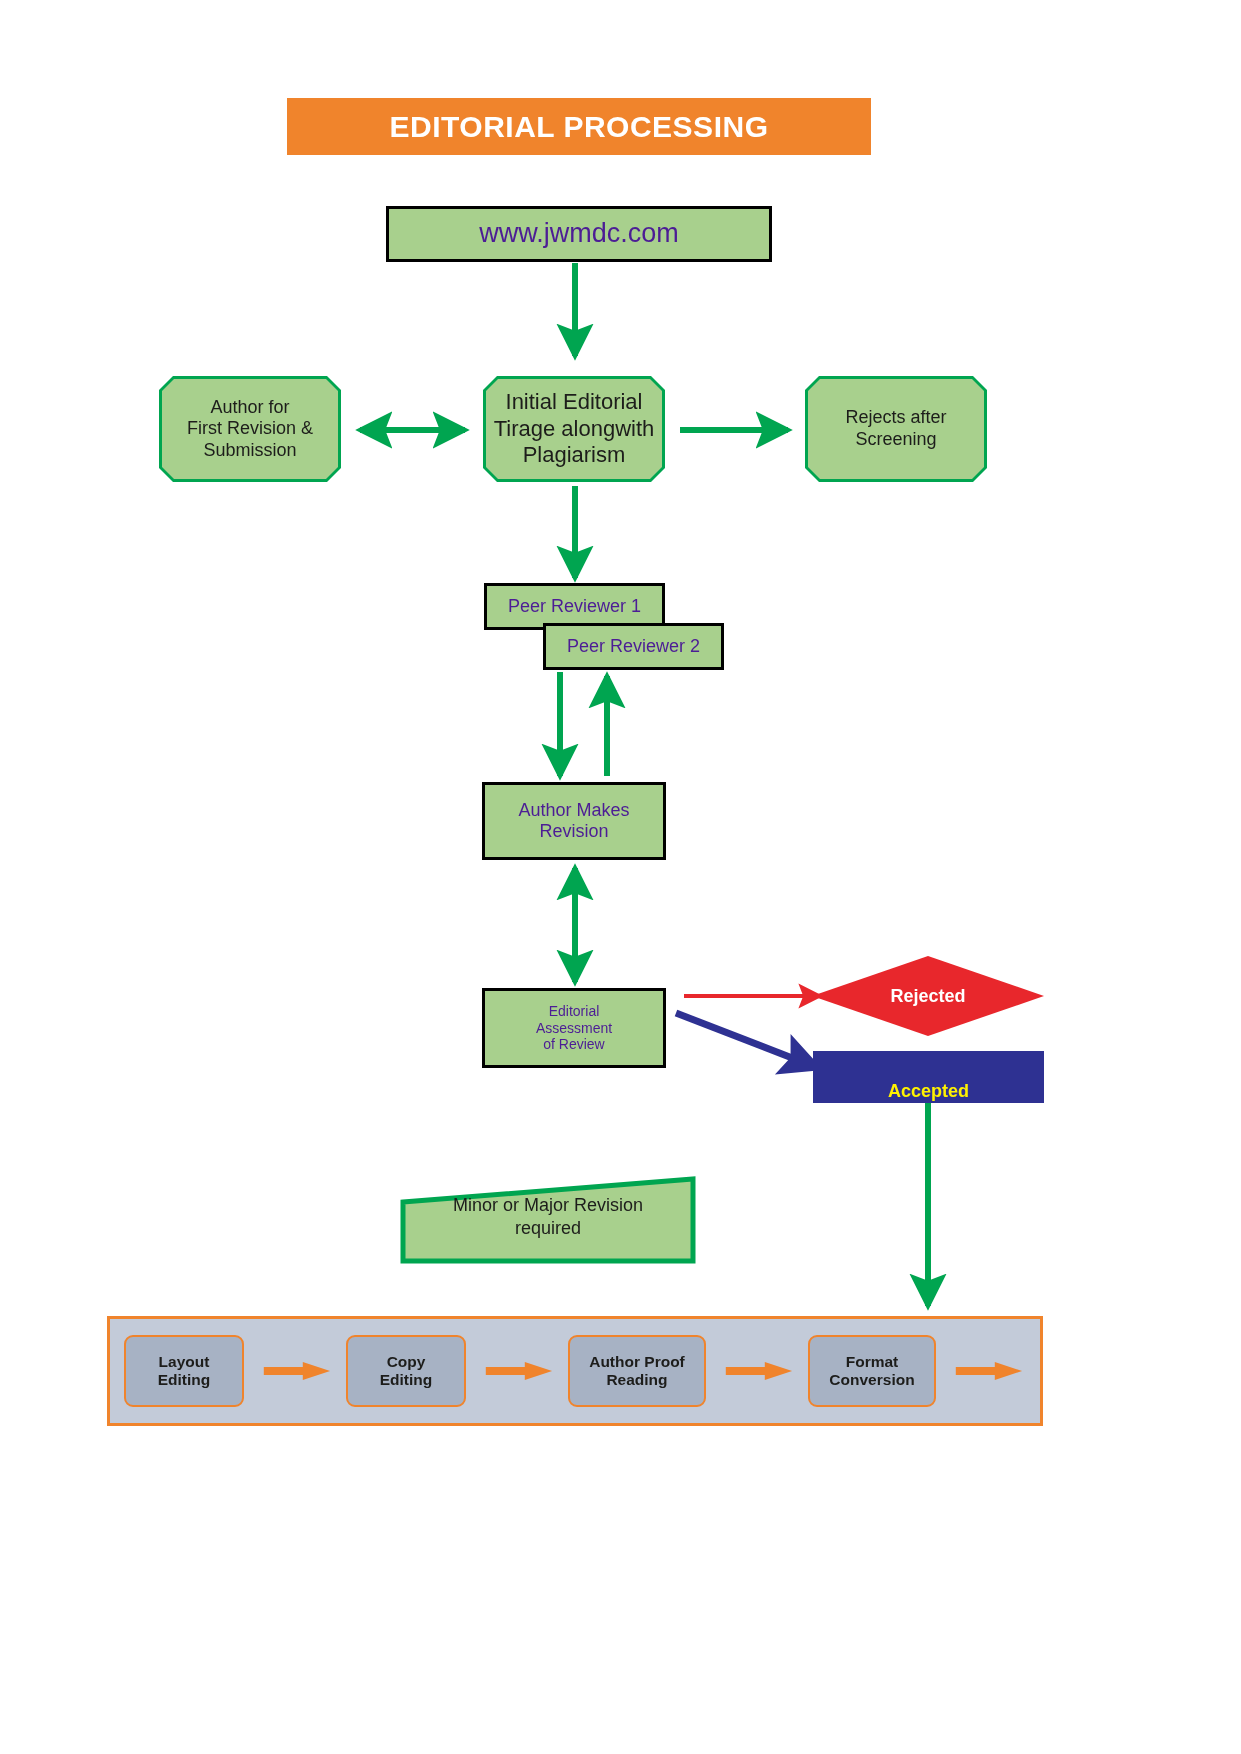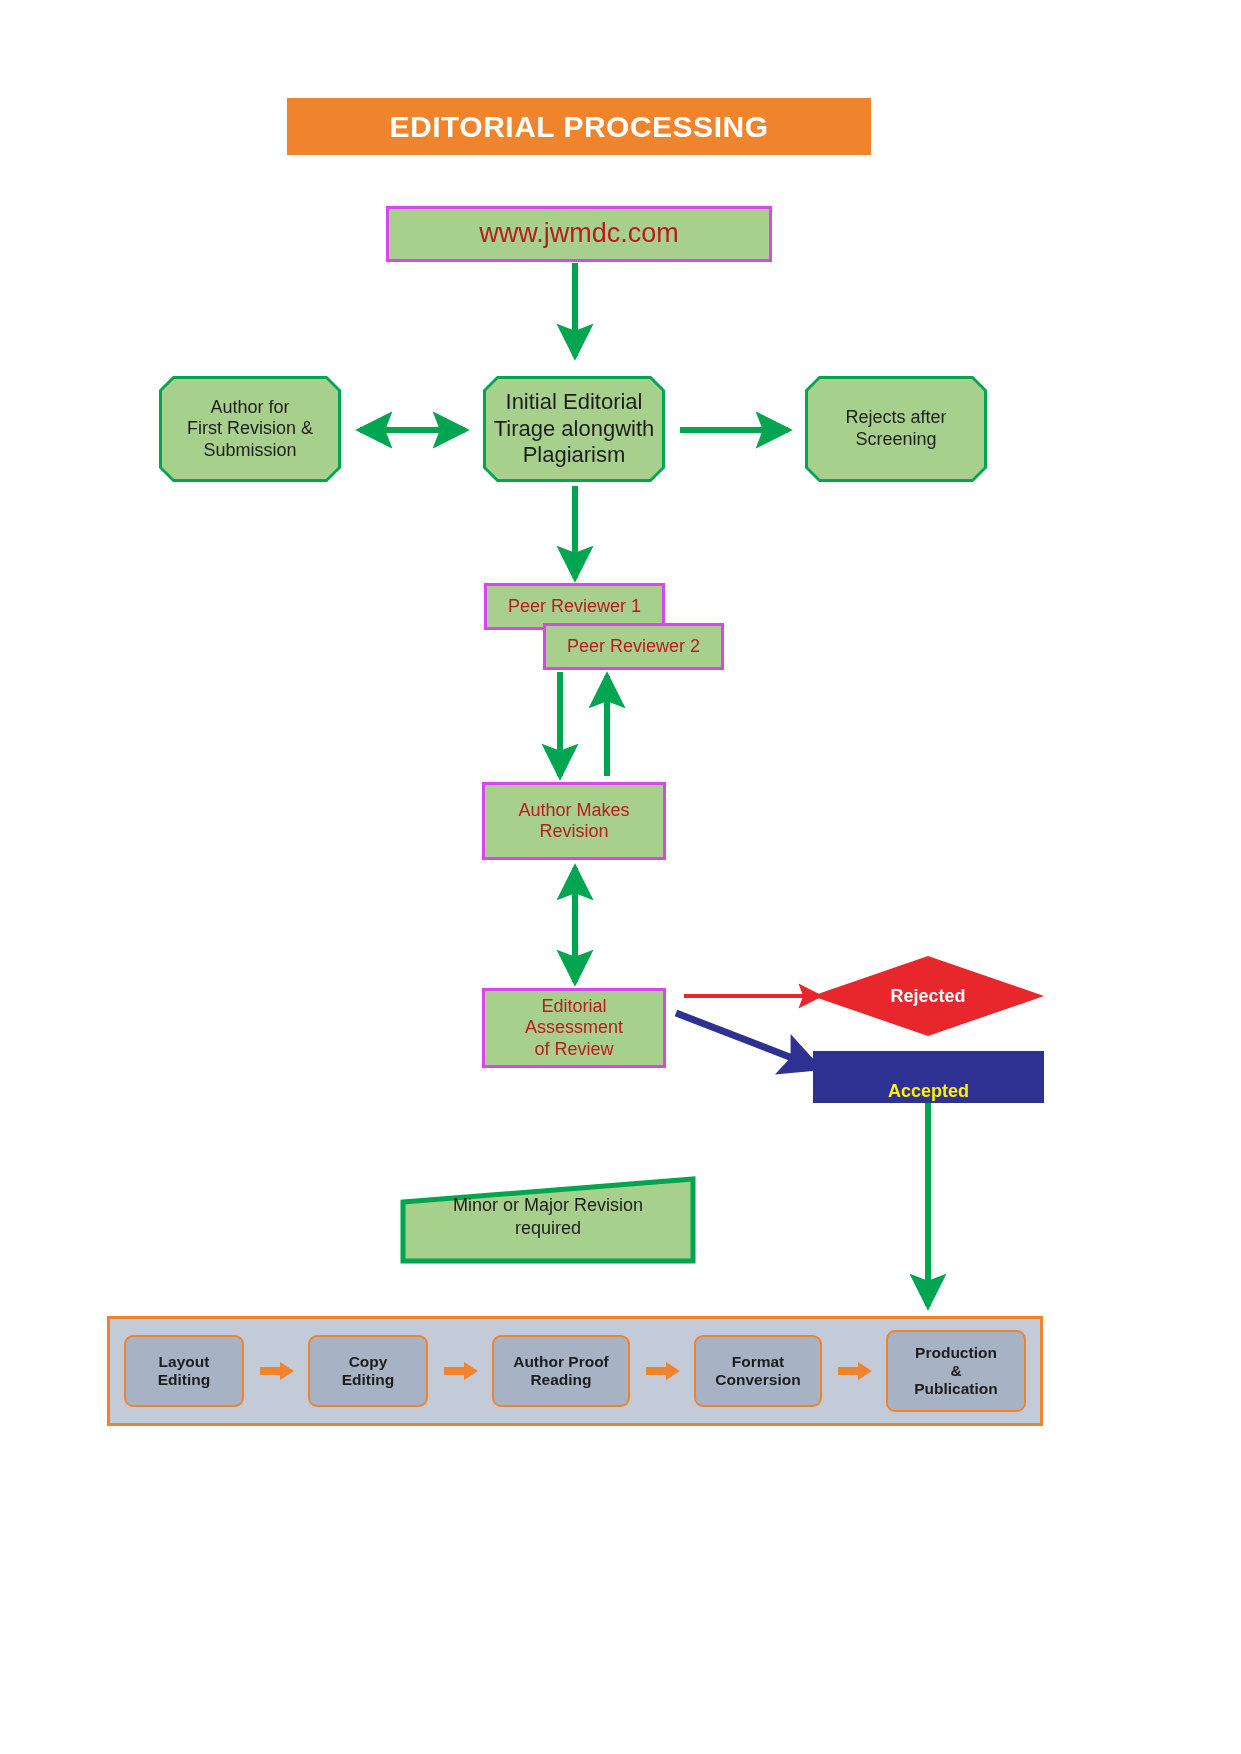--- a/index.html
+++ b/index.html
@@ -27,24 +27,24 @@
   #title-banner .txt {
     color: #ffffff;
     font-size: 30px;
     font-weight: bold;
     letter-spacing: 0.5px;
   }
 
   
   .green-rect {
     background: #A8D08D;
-    border: 3px solid #d946ef;
+    border: 3px solid #000000;
     display: flex; align-items: center; justify-content: center;
     text-align: center;
-    color: #b91c1c;
+    color: #4c1d95;
     line-height: 1.18;
   }
   .oct-wrap {
     position: absolute;
     background: #00A550;
     clip-path: polygon(14px 0, calc(100% - 14px) 0, 100% 14px, 100% calc(100% - 14px),
                        calc(100% - 14px) 100%, 14px 100%, 0 calc(100% - 14px), 0 14px);
     padding: 3px;
   }
   .oct-inner {
@@ -58,21 +58,21 @@
 
   
   #node-website { left: 386px; top: 206px; width: 386px; height: 56px; font-size: 27px; }
   #node-author-first { left: 159px; top: 376px; width: 182px; height: 106px; font-size: 18px; }
   #node-initial { left: 483px; top: 376px; width: 182px; height: 106px; font-size: 22px; }
   #node-rejects { left: 805px; top: 376px; width: 182px; height: 106px; font-size: 18px; }
 
   #node-pr1 { left: 484px; top: 583px; width: 181px; height: 47px; font-size: 18px; }
   #node-pr2 { left: 543px; top: 623px; width: 181px; height: 47px; font-size: 18px; }
   #node-author-rev { left: 482px; top: 782px; width: 184px; height: 78px; font-size: 18px; }
-  #node-edit-assess { left: 482px; top: 988px; width: 184px; height: 80px; font-size: 18px; }
+  #node-edit-assess { left: 482px; top: 988px; width: 184px; height: 80px; font-size: 14px; }
 
   
   #node-minor-major {
     left: 400px; top: 1176px; width: 296px; height: 88px;
   }
   #node-minor-major svg { position: absolute; left: 0; top: 0; }
   #node-minor-major .label {
     position: absolute; left: 0; top: 18px; width: 100%;
     text-align: center; font-size: 18px; color: #1d1d1b; line-height: 1.25;
   }
@@ -316,23 +316,16 @@
         <div>Conversion</div>
       </div>
     </div>
 
     <div class="prod-arrow">
       <svg viewBox="0 0 40 22" preserveAspectRatio="none" xmlns="http://www.w3.org/2000/svg">
         <path d="M4,7 L24,7 L24,2 L38,11 L24,20 L24,15 L4,15 Z" fill="#F0842C"></path>
       </svg>
     </div>
 
-    <div class="prod-box" style="width:140px;height:82px">
-      <div>
-        <div>Production</div>
-        <div>&amp;</div>
-        <div>Publication</div>
-      </div>
-    </div>
 
   </div>
 
 </div>
 
 </body></html>

